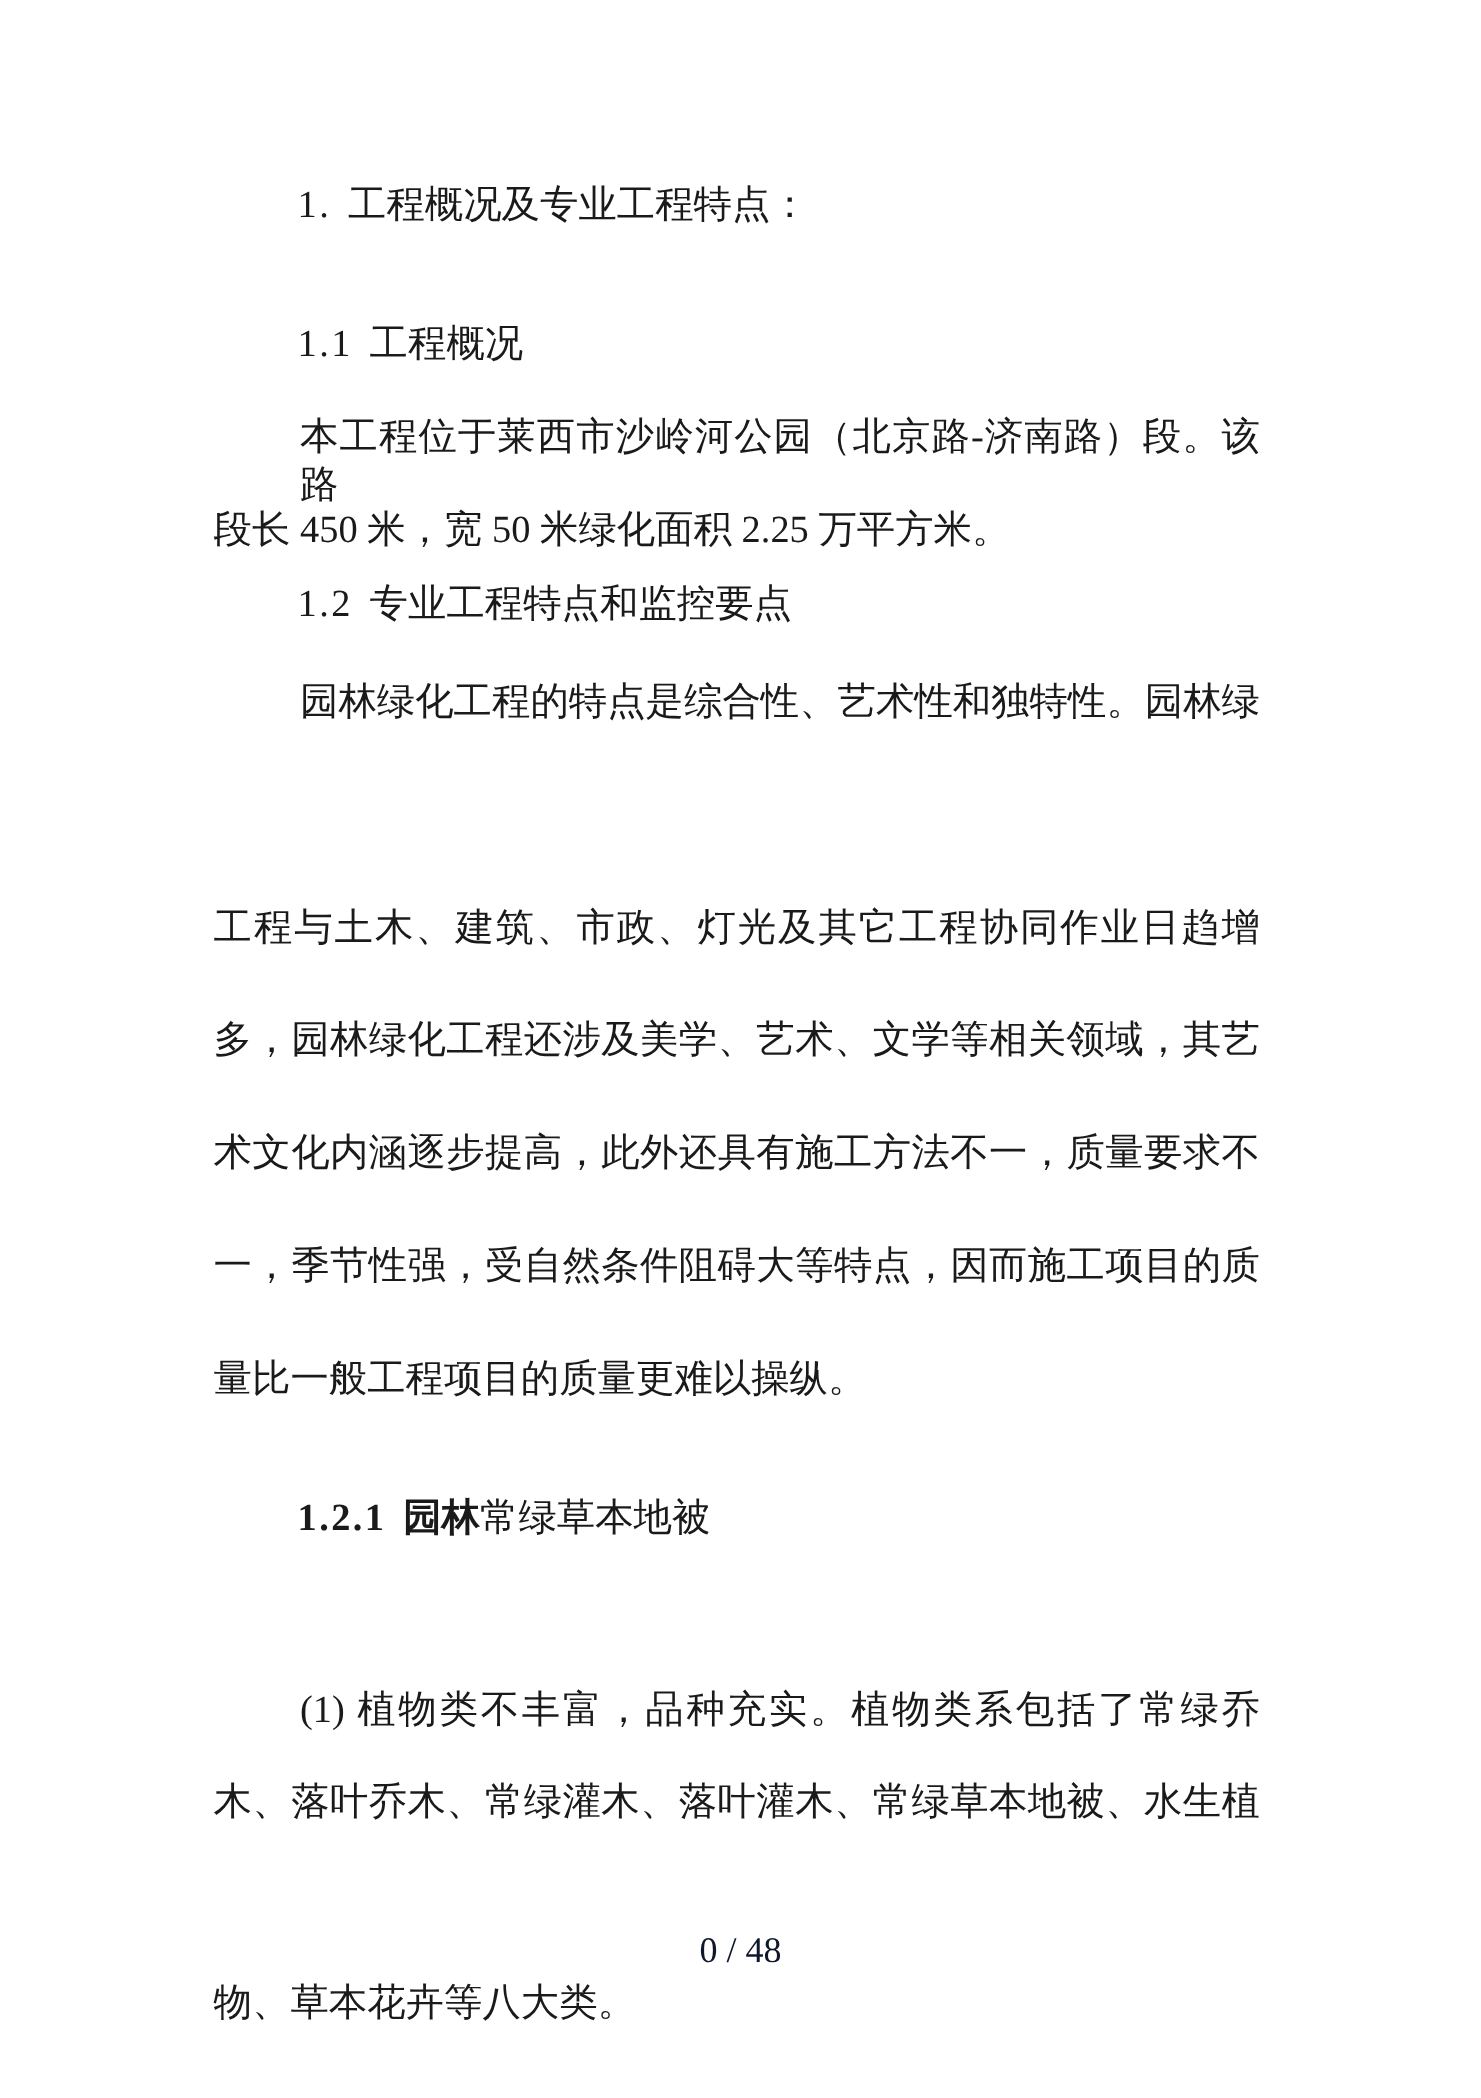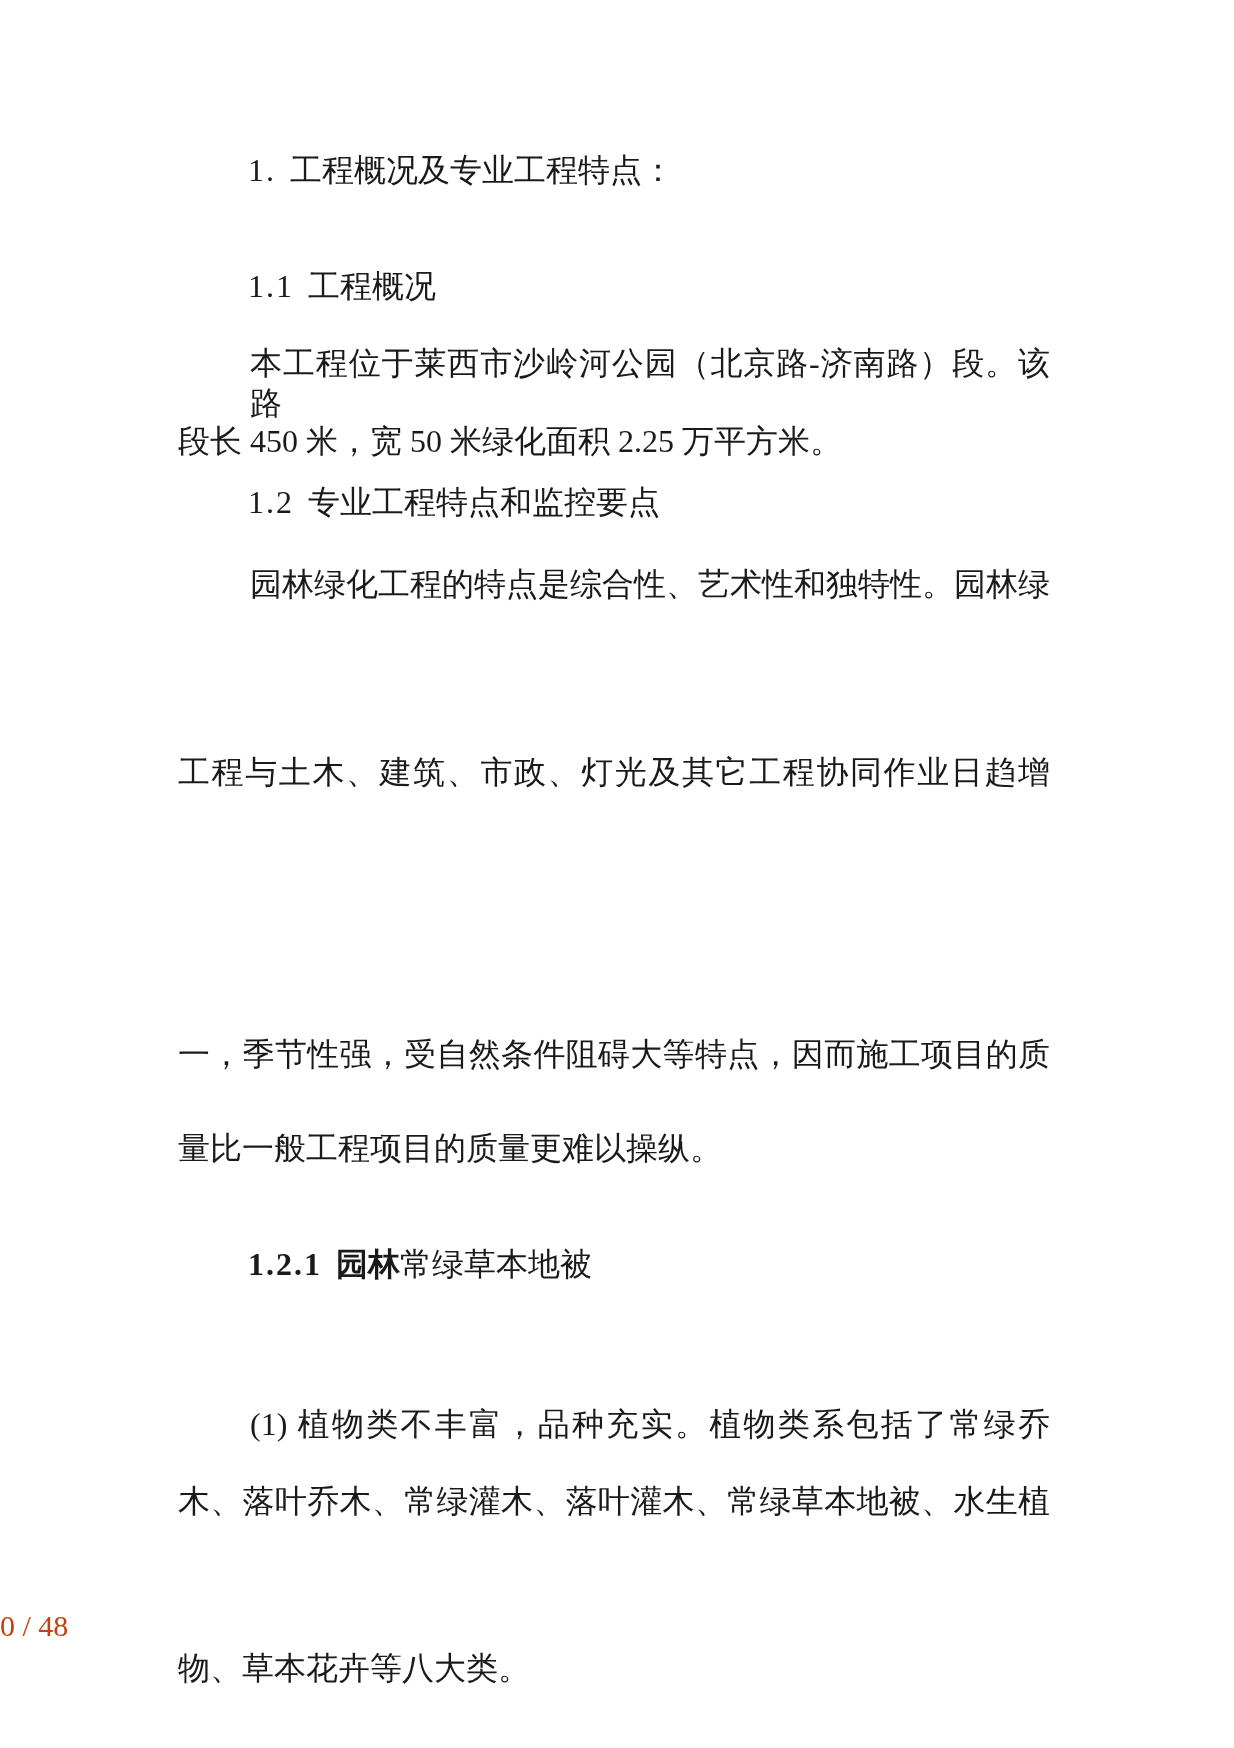--- a/index.html
+++ b/index.html
@@ -49,23 +49,24 @@
   .num.bold {
     font-weight: bold;
   }
   .bold-seg {
     font-weight: bold;
   }
   .footer {
     position: absolute;
     left: 0;
     width: 1234px;
+    text-align: center;
     font-size: 30px;
     line-height: 36px;
-    color: #c2410c;
+    color: #0f172a;
   }
 </style>
 </head>
 <body>
 
 <div class="page">
 
   <div class="line head" style="top:150px">
     <span class="num">1.</span><span>工程概况及专业工程特点：</span>
   </div>
@@ -76,20 +77,22 @@
 
   <div class="line jl indent" style="top:343px">本工程位于莱西市沙岭河公园（北京路-济南路）段。该路</div>
   <div class="line" style="top:421px">段长 450 米，宽 50 米绿化面积 2.25 万平方米。</div>
 
   <div class="line head" style="top:482px">
     <span class="num">1.2</span><span>专业工程特点和监控要点</span>
   </div>
 
   <div class="line jl indent" style="top:564px">园林绿化工程的特点是综合性、艺术性和独特性。园林绿</div>
   <div class="line jl" style="top:752px">工程与土木、建筑、市政、灯光及其它工程协同作业日趋增</div>
+  <div class="line jl" style="top:846px">多，园林绿化工程还涉及美学、艺术、文学等相关领域，其艺</div>
+  <div class="line jl" style="top:940px">术文化内涵逐步提高，此外还具有施工方法不一，质量要求不</div>
   <div class="line jl" style="top:1034px">一，季节性强，受自然条件阻碍大等特点，因而施工项目的质</div>
   <div class="line" style="top:1128px">量比一般工程项目的质量更难以操纵。</div>
 
   <div class="line head" style="top:1244px">
     <span class="num bold">1.2.1</span><span class="bold-seg">园林</span><span>常绿草本地被</span>
   </div>
 
 
   <div class="line jl indent" style="top:1404px">(1) 植物类不丰富，品种充实。植物类系包括了常绿乔</div>
   <div class="line jl" style="top:1481px">木、落叶乔木、常绿灌木、落叶灌木、常绿草本地被、水生植</div>

